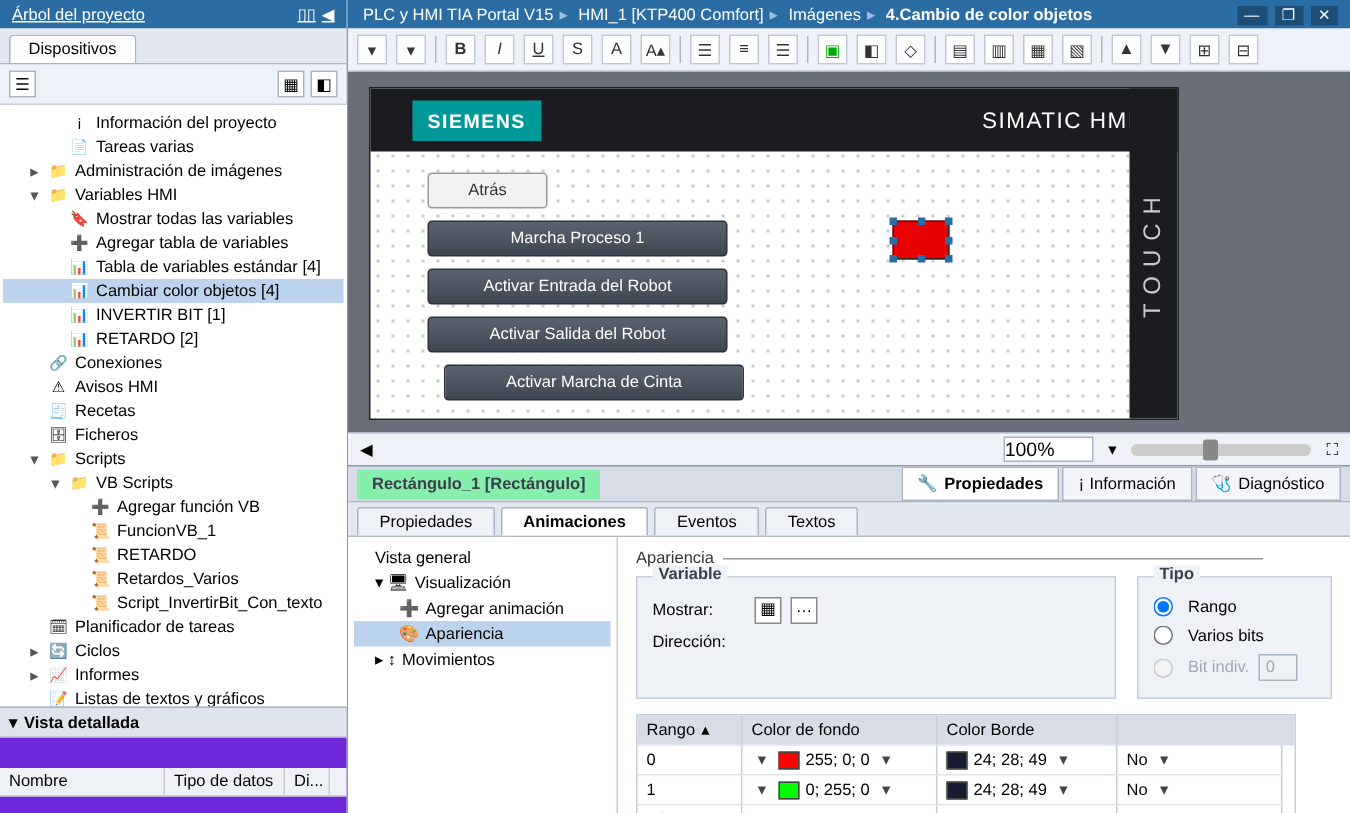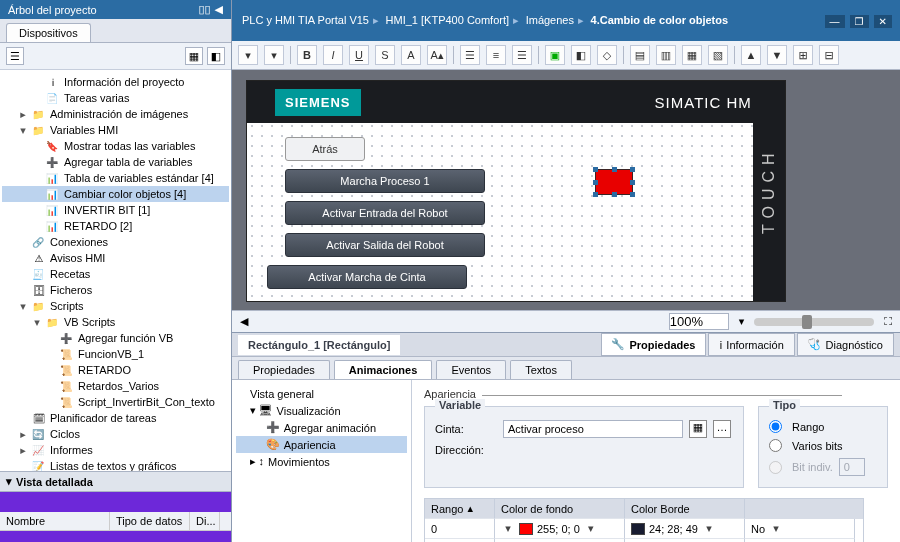--- a/index.html
+++ b/index.html
@@ -1,39 +1,39 @@
 <!DOCTYPE html>
 <html><head>
 <meta charset="utf-8">
 <style>
 * { box-sizing: border-box; margin: 0; padding: 0; font-family: "Segoe UI", Tahoma, sans-serif; font-size: 11px; }
 body { background: #dde3ed; width: 900px; height: 542px; overflow: hidden; display: flex; }
 
 
 .left-panel { width: 240px; height: 100%; background: #e8ecf3; border-right: 1px solid #8a99b0; display: flex; flex-direction: column; }
-.panel-title { background: #2b6ca3; color: #fff; padding: 3px 8px; font-size: 11px; display: flex; justify-content: space-between; align-items: center; }
+.panel-title { background: #2b6ca3; color: #fff; padding: 3px 8px; font-size: 11px; display: flex; justify-content: space-between; align-items: center; text-decoration: underline; }
 .panel-title .ctrls span { margin-left: 4px; cursor: default; }
 .tabs-row { background: #e3e7ef; border-bottom: 1px solid #aab3c4; padding: 4px 6px 0; }
 .tab { display: inline-block; background: #fdfdfd; border: 1px solid #aab3c4; border-bottom: none; padding: 3px 12px; border-radius: 3px 3px 0 0; }
 .toolbar-row { background: #eef2f8; padding: 4px 6px; border-bottom: 1px solid #c6cedc; display: flex; justify-content: space-between; }
 .toolbar-row .icon-btn { width: 18px; height: 18px; border: 1px solid #aab3c4; background: #fff; display: inline-flex; align-items: center; justify-content: center; }
 .tree { flex: 1; overflow: auto; background: #fff; padding: 4px 2px; }
 .tree-item { display: flex; align-items: center; padding: 1px 2px; white-space: nowrap; cursor: pointer; }
 .tree-item.selected { background: #bcd3ee; }
 .tree-item .exp { width: 10px; text-align: center; color: #555; }
 .tree-item .ico { width: 16px; height: 14px; margin: 0 3px; display: inline-flex; align-items: center; justify-content: center; font-size: 10px; } .ind-1 { padding-left: 16px; } .ind-2 { padding-left: 30px; } .ind-3 { padding-left: 44px; }
 
 .detail-header { background: #dfe4ec; border-top: 1px solid #aab3c4; border-bottom: 1px solid #aab3c4; padding: 3px 6px; font-weight: bold; display:flex; align-items:center; }
 .detail-body { background:#6d28d9; flex: 0 0 50px; }
 .detail-cols { display:flex; border-bottom:1px solid #ccc; background:#eef1f6; }
 .detail-cols div { padding:3px 6px; border-right:1px solid #ccc; font-weight:normal; }
 
 
 .right-panel { flex:1; display:flex; flex-direction:column; height:100%; }
-.breadcrumb { background:#2b6ca3; color:#fff; padding:14px 8px; display:flex; justify-content:space-between; align-items:center; }
+.breadcrumb { background:#2b6ca3; color:#fff; padding:3px 8px; display:flex; justify-content:space-between; align-items:center; }
 .breadcrumb .crumbs span { margin:0 2px; }
 .breadcrumb .arrow { color:#9dbde0; }
 .winctrls span { background:#1d4e78; padding:1px 5px; margin-left:2px; cursor:pointer; font-size:10px; }
 
 .editor-toolbar { background:#eef2f8; padding:4px 6px; border-bottom:1px solid #b0b8c8; display:flex; gap:6px; align-items:center; overflow:hidden; }
 .editor-toolbar .tb { width:20px; height:20px; border:1px solid #c0c8d8; background:#fdfdfd; display:inline-flex; align-items:center; justify-content:center; font-size:11px; color:#333; }
 .sep { width:1px; height:18px; background:#b0b8c8; }
 
 .canvas-wrap { background:#6a6e78; padding:10px 14px 6px; position:relative; height:240px; overflow:hidden; }
 .hmi-screen { background:#fff; width:540px; height:222px; position:relative; background-image: radial-gradient(#c7cbd3 1px, transparent 1px); background-size:10px 10px; border:1px solid #222; }
@@ -43,21 +43,21 @@
 .touch-strip { position:absolute; right:0; top:0; width:32px; height:100%; background:#1a1c20; color:#c8c8c8; writing-mode:vertical-rl; text-align:center; font-size:16px; letter-spacing:6px; display:flex; align-items:center; justify-content:center; transform:rotate(180deg); }
 .hmi-btn { position:absolute; background:linear-gradient(#5b6370,#3e4650); color:#fff; border:1px solid #2b313a; border-radius:3px; text-align:center; font-size:11px; display:flex; align-items:center; justify-content:center; }
 .hmi-rect { position:absolute; width:38px; height:26px; background:#e80000; border:1px solid #3a2323; }
 .hmi-rect .handle { position:absolute; width:5px; height:5px; background:#2b6ca3; }
 
 .status-bar { background:#eef2f8; border-top:1px solid #b0b8c8; padding:2px 8px; display:flex; justify-content:flex-end; align-items:center; gap:10px; }
 .status-bar input { width:60px; font-size:13px; text-align:left; border:1px solid #aab3c4; }
 
 
 .inspector-head { background:#d7dce6; border-top:1px solid #8a99b0; border-bottom:1px solid #b0b8c8; display:flex; justify-content:space-between; align-items:center; padding:0 6px; }
-.inspector-head .lbl { background:#ffffff; padding:4px 10px; font-weight:bold; color:#3a3f4a; }
+.inspector-head .lbl { background:#86efac; padding:4px 10px; font-weight:bold; color:#3a3f4a; }
 .inspector-head .insp-tabs { display:flex; gap:2px; }
 .inspector-head .insp-tab { background:#f3f5f9; border:1px solid #aab3c4; padding:3px 10px; font-size:11px; display:flex; align-items:center; gap:4px; }
 .inspector-head .insp-tab.active { background:#fff; font-weight:bold; }
 
 .sub-tabs { background:#e3e7ef; border-bottom:1px solid #b0b8c8; padding:3px 6px 0; }
 .sub-tabs .st { display:inline-block; padding:3px 14px; border:1px solid #aab3c4; border-bottom:none; background:#eef1f6; margin-right:1px; border-radius:2px 2px 0 0; cursor:pointer; }
 .sub-tabs .st.active { background:#fff; font-weight:bold; }
 
 .inspector-body { display:flex; flex:1; background:#fff; overflow:hidden; }
 .insp-left { width:180px; border-right:1px solid #c6cedc; padding:6px 4px; }
@@ -302,21 +302,21 @@
     <div class="hmi-screen">
       <div class="hmi-header">
         <span class="logo">SIEMENS</span>
         <span class="brand">SIMATIC HMI</span>
       </div>
       <div class="touch-strip">TOUCH</div>
       <div class="hmi-btn" style="left:38px;top:56px;width:80px;height:24px;background:#f0f1f3;color:#333;border-color:#999">Atrás</div>
       <div class="hmi-btn" style="left:38px;top:88px;width:200px;height:24px">Marcha Proceso 1</div>
       <div class="hmi-btn" style="left:38px;top:120px;width:200px;height:24px">Activar Entrada del Robot</div>
       <div class="hmi-btn" style="left:38px;top:152px;width:200px;height:24px">Activar Salida del Robot</div>
-      <div class="hmi-btn" style="left:20px;top:184px;width:200px;height:24px">Activar Marcha de Cinta</div>
+      <div class="hmi-btn" style="left:49px;top:184px;width:200px;height:24px">Activar Marcha de Cinta</div>
       <div class="hmi-rect" style="left:348px;top:88px">
         <span class="handle" style="left:-3px;top:-3px"></span>
           <span class="handle" style="right:-3px;top:-3px"></span>
         <span class="handle" style="left:-3px;bottom:-3px"></span>
           <span class="handle" style="right:-3px;bottom:-3px"></span>
         <span class="handle" style="left:50%;top:-3px;margin-left:-2px"></span>
           <span class="handle" style="left:50%;bottom:-3px;margin-left:-2px"></span>
         <span class="handle" style="top:50%;left:-3px;margin-top:-2px"></span>
           <span class="handle" style="top:50%;right:-3px;margin-top:-2px"></span>
       </div>
@@ -364,22 +364,21 @@
     <div class="insp-right">
       <div class="section-title">
         <span>Apariencia</span><span class="line"></span>
       </div>
 
       <div class="group-box">
         <div class="gb" style="width:320px">
           <span class="gb-title">Variable</span>
           <div class="gb-body">
             <div class="gb-row">
-              <label>Cinta:</label>
-              <input type="text" value="Activar proceso" style="">
+              <label>Mostrar:</label>
               <span class="pick">▦</span>
               <span class="pick">…</span>
             </div>
             <div class="gb-row">
               <label>Dirección:</label>
               <span></span>
             </div>
           </div>
         </div>
 

